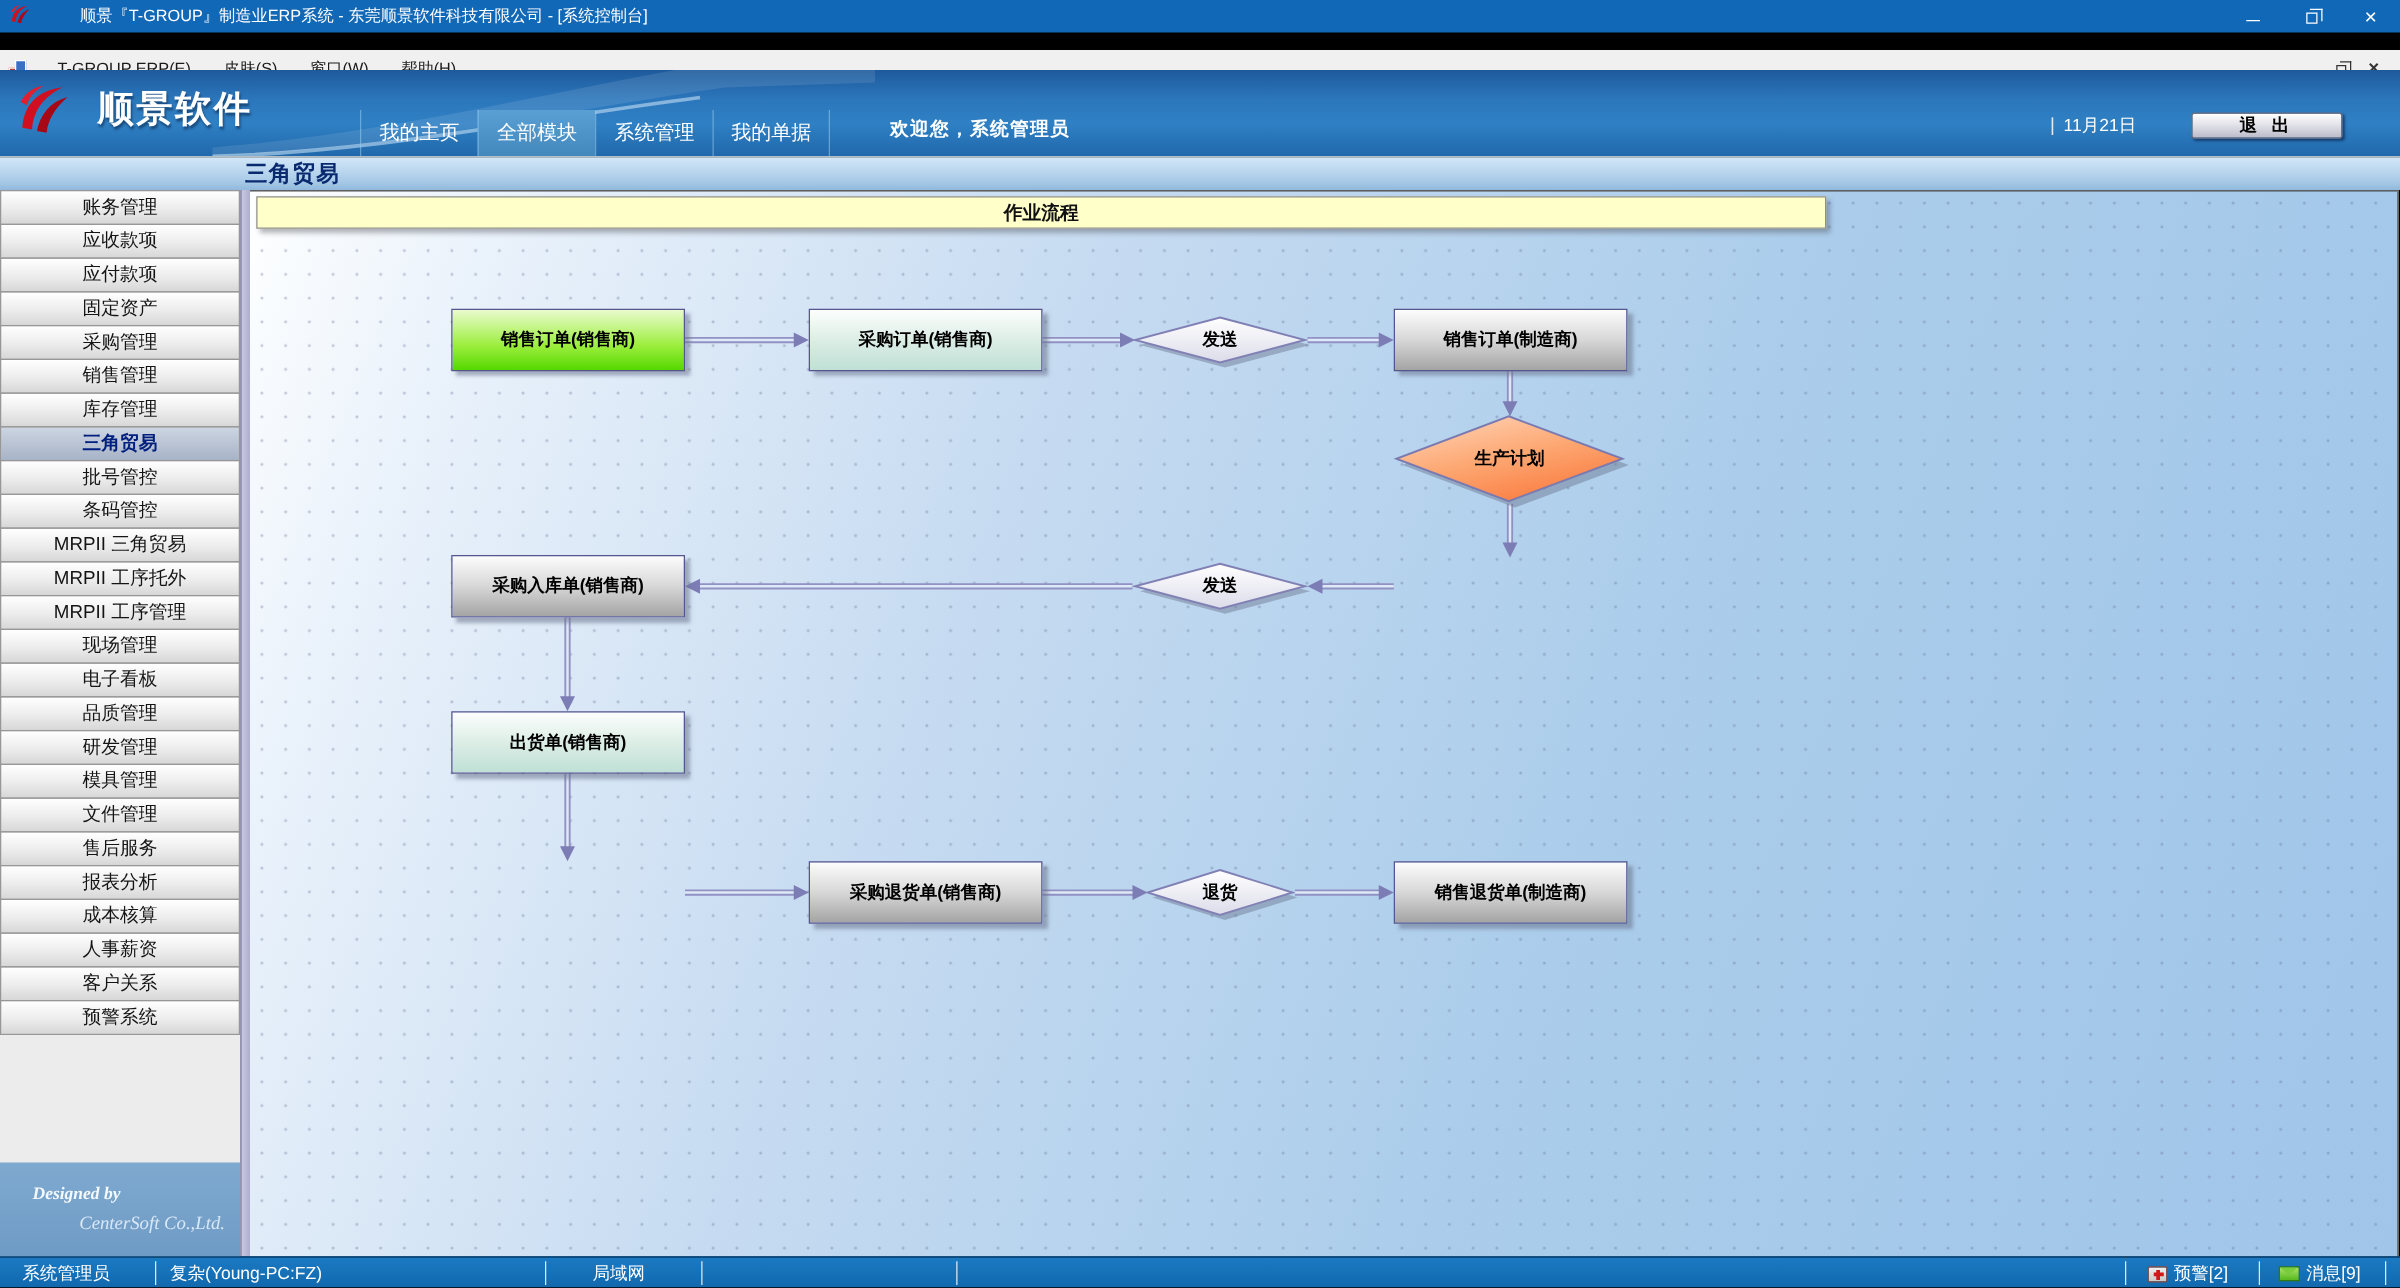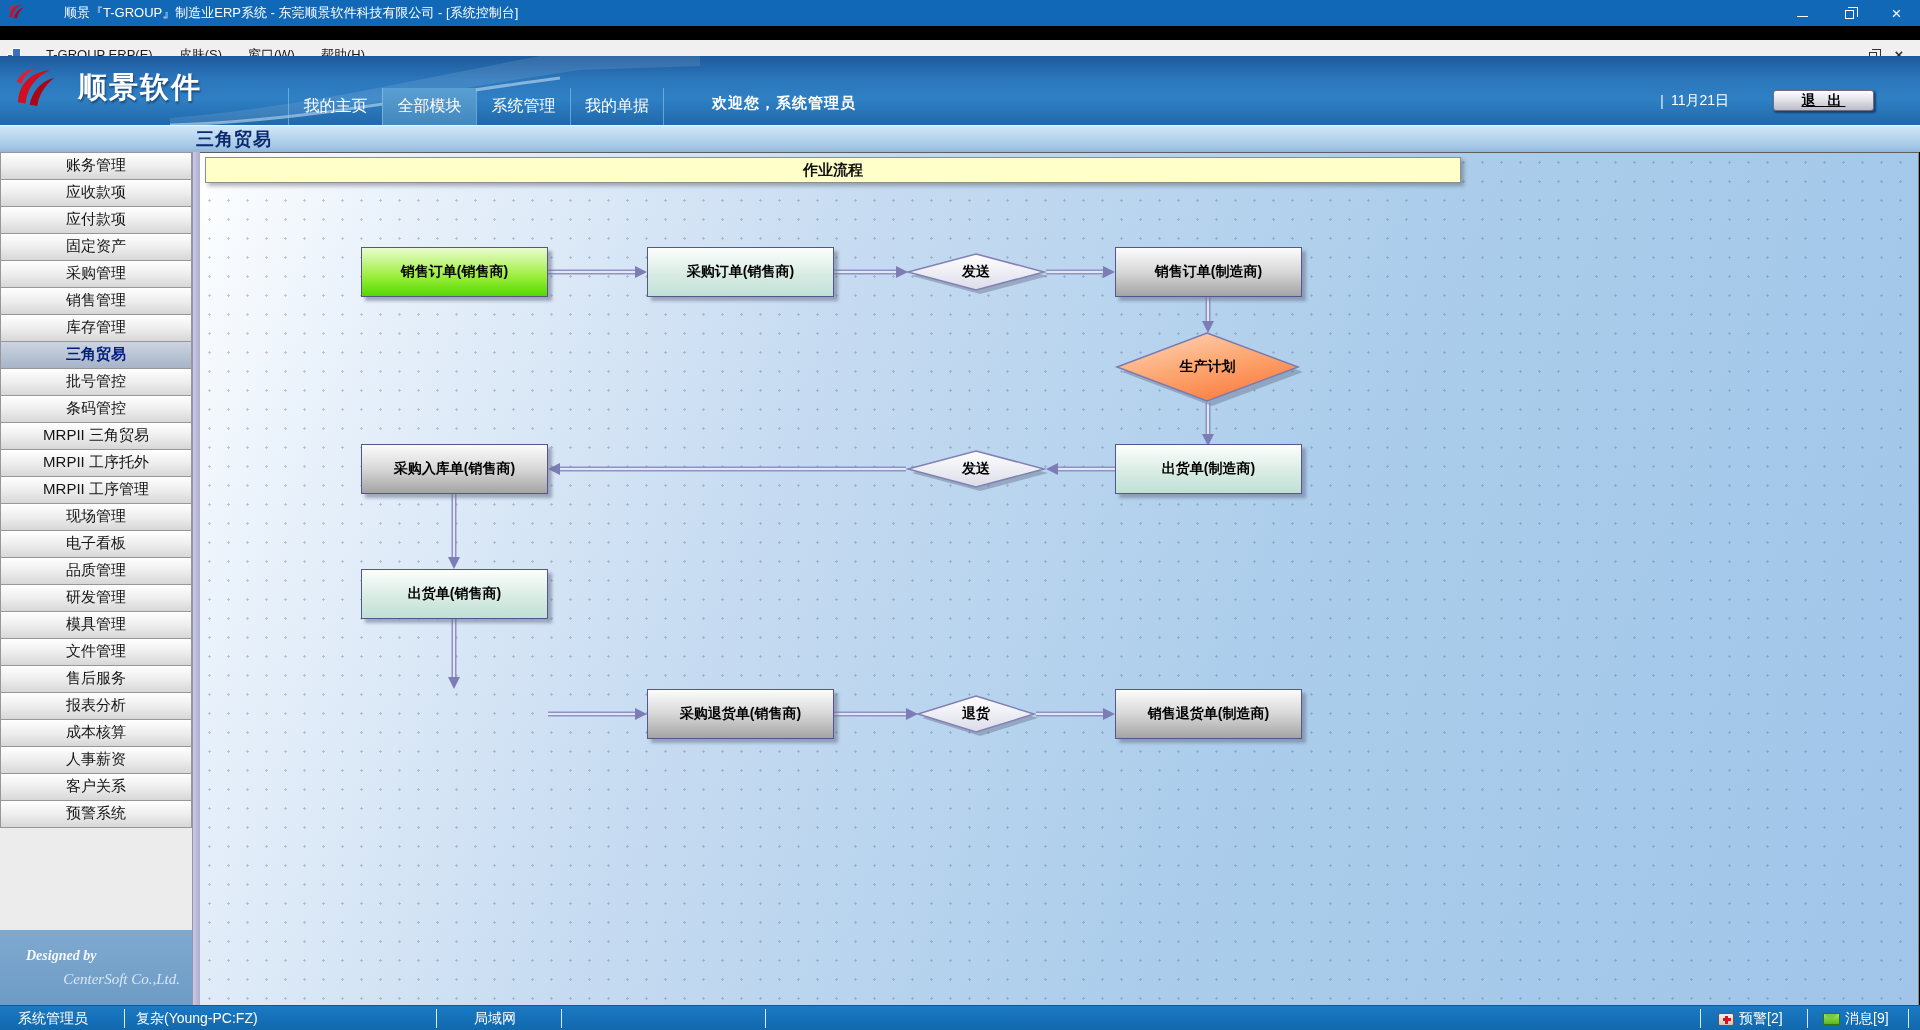--- a/index.html
+++ b/index.html
@@ -35,21 +35,21 @@
   .header .swoosh { position:absolute; left:0; top:0; }
   .logo { position:absolute; left:14px; top:10px; display:flex; align-items:center;gap:12px; }
   .logo-text { color:#fff; font-size:29px; font-weight:bold; letter-spacing:2px; margin-left:8px; text-shadow:1px 2px 2px rgba(0,20,50,.5); }
   .nav-tabs { position:absolute; left:288px; bottom:0; height:37px; display:flex; }
   .tab { min-width:94px; padding:0 14px; display:flex; align-items:center; justify-content:center; color:#fff; font-size:16px; border-left:1px solid rgba(150,205,240,.55); cursor:pointer; }
   .tab:last-child { border-right:1px solid rgba(150,205,240,.55); }
   .tab.active { background:linear-gradient(#5ba0d3,#4388bd); }
   .welcome { position:absolute; left:712px; bottom:12px; color:#fff; font-size:15px; font-weight:bold; letter-spacing:1px; }
   .header-right { position:absolute; right:46px; top:34px; display:flex; align-items:center; color:#fff; font-size:14px; }
   .date-sep { opacity:.85; margin-right:7px; font-size:15px; }
-  .exit-btn { margin-left:44px; width:101px; height:21px; background:linear-gradient(#ffffff,#e3e3ea 45%,#bcbcca); border:1px solid #6d6d7d; border-radius:3px; box-shadow:inset 0 1px 0 #fff,1.5px 1.5px 2px rgba(0,0,30,.45); color:#000; font-size:14px; font-weight:bold; display:flex; align-items:center; justify-content:center; letter-spacing:4px; cursor:pointer;text-decoration:underline; }
+  .exit-btn { margin-left:44px; width:121px; height:21px; background:linear-gradient(#ffffff,#e3e3ea 45%,#bcbcca); border:1px solid #6d6d7d; border-radius:3px; box-shadow:inset 0 1px 0 #fff,1.5px 1.5px 2px rgba(0,0,30,.45); color:#000; font-size:14px; font-weight:bold; display:flex; align-items:center; justify-content:center; letter-spacing:4px; cursor:pointer; }
 
   
   .subheader { position:absolute; left:0; top:125px; width:100%; height:27px; background:linear-gradient(#d2e7f8,#a7c9e6 75%,#90b9dc); border-top:1px solid #e9f5fd; display:flex; align-items:center; }
   .subheader-title { margin-left:196px; color:#0a2a70; font-size:18px; font-weight:bold; letter-spacing:1px; }
 
   
   .sidebar { position:absolute; left:0; top:152px; width:192px; height:853px; background:#ececec; }
   .side-item { height:27.5px; border:1px solid #979797; background:linear-gradient(#ffffff,#ececec 55%,#d7d7d7); display:flex; align-items:center; justify-content:center; font-size:15px; color:#141414; cursor:pointer; }
   .side-item + .side-item { margin-top:-0.5px; }
   .side-item.selected { background:linear-gradient(#ccd5e2,#a7b3c7); color:#001f7e; font-weight:bold; }
@@ -302,23 +302,20 @@
     <div class="fc-box fc-gray" style="left:161px;top:291px">
         <span>采购入库单(销售商)</span>
       </div>
     <div class="fc-diamond" style="left:706px;top:296px;width:140px;height:40px">
       <svg width="150" height="50">
           <polygon class="dshadow" points="74,6 142,24 74,42 6,24"></polygon>
           <polygon class="dwhite" points="70,2 138,20 70,38 2,20"></polygon>
         </svg>
       <span class="dlabel">发送</span>
     </div>
-    <div class="fc-box fc-teal" style="left:915px;top:291px">
-        <span>出货单(制造商)</span>
-      </div>
 
     <div class="fc-box fc-teal" style="left:161px;top:416px">
         <span>出货单(销售商)</span>
       </div>
 
     <div class="fc-box fc-gray" style="left:447px;top:536px">
         <span>采购退货单(销售商)</span>
       </div>
     <div class="fc-diamond" style="left:716px;top:541px;width:120px;height:40px">
       <svg width="130" height="50">

